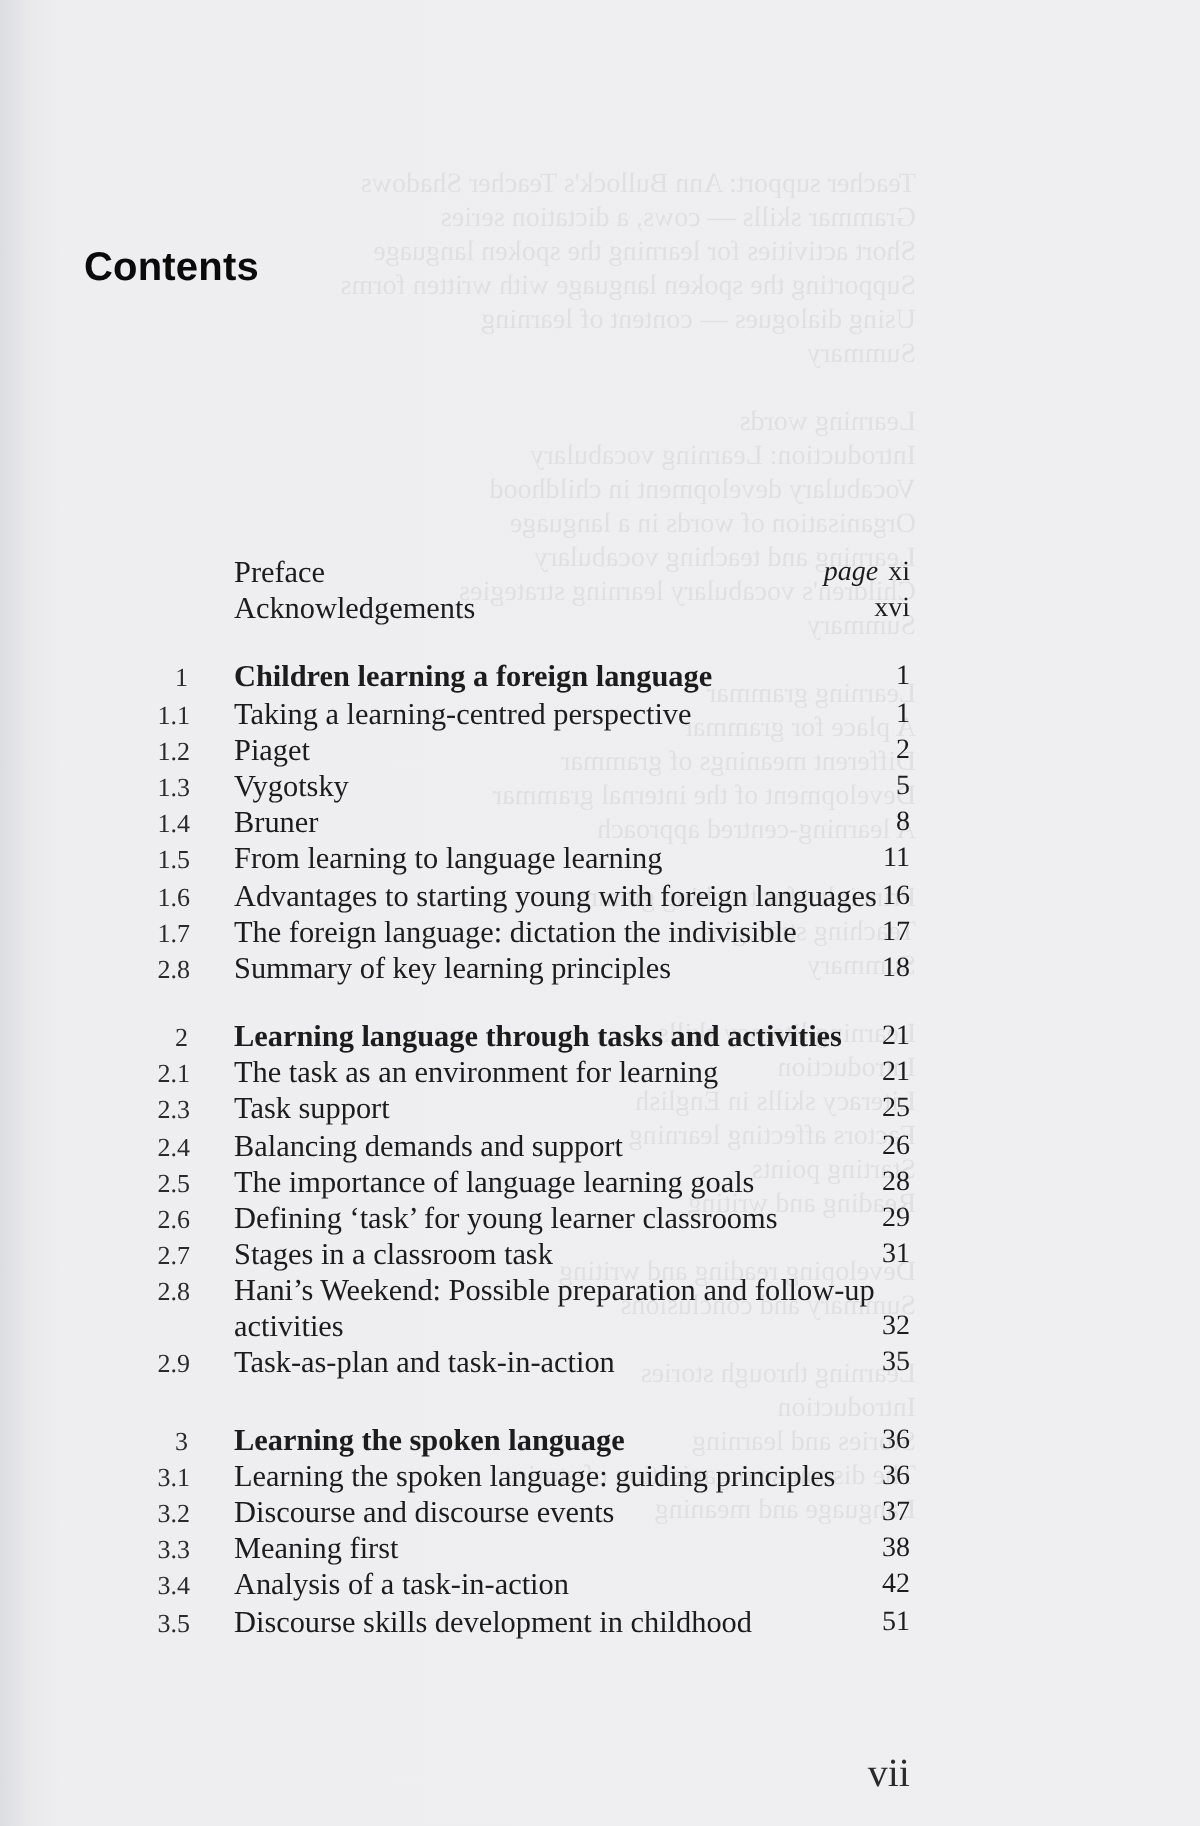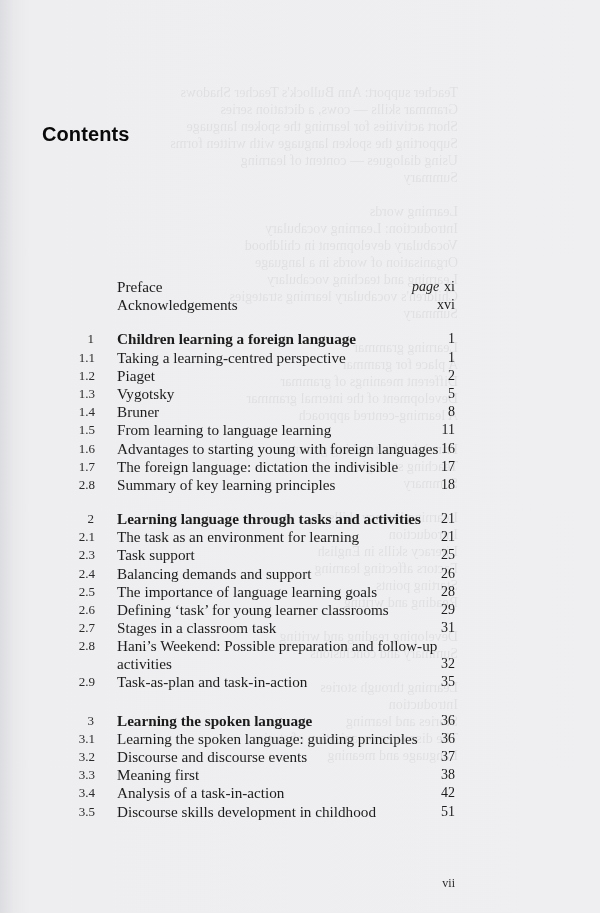--- a/index.html
+++ b/index.html
@@ -81,21 +81,21 @@
     }
     .pg .pfx { font-style: italic; margin-right: 5px; }
     .gap { height: 16px; }
     .row.wrap { height: 36px; }
     .row.wrap .lbl { line-height: 18px; }
     .row.wrap .pg { top: 18px; }
     .folio {
       position: absolute;
       right: 145px;
       top: 876px;
-      font-size: 12px;
+      font-size: 20px;
       color: #2a2a2a;
     }
   </style>
 </head>
 <body>
 
 <div class="page">
 
   <div class="ghost">
     <div>Teacher support: Ann Bullock's Teacher Shadows</div>

